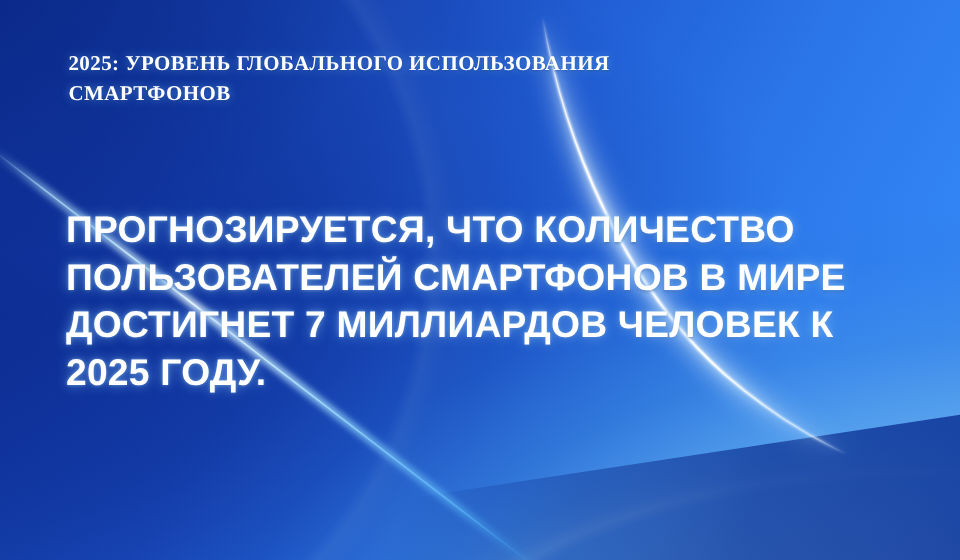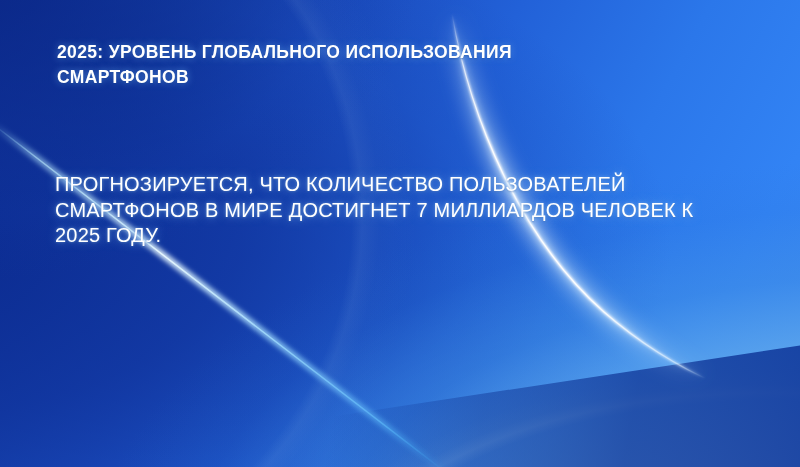--- a/index.html
+++ b/index.html
@@ -145,31 +145,32 @@
     color: #ffffff;
     font-size: 17.5px;
     font-weight: 700;
     line-height: 1.42;
     letter-spacing: 0.35px;
     text-transform: uppercase;
     text-shadow:
       0 0 7px rgba(90,150,225,0.85),
       0 1px 2px rgba(12,45,120,0.45);
     white-space: pre-line;
+    font-family: Liberation Serif, serif;
   }
 
   #slide-body {
     position: absolute;
     left: 55px;
     top: 172px;
     width: 680px;
     margin: 0;
     color: #ffffff;
-    font-size: 20px;
-    font-weight: 400;
+    font-size: 31px;
+    font-weight: 700;
     line-height: 1.28;
     letter-spacing: 0.2px;
     text-transform: uppercase;
     text-shadow:
       0 0 10px rgba(120,180,240,0.75),
       0 0 3px rgba(160,205,245,0.55),
       0 1px 2px rgba(14,50,130,0.38);
   }
 </style>
 </head>

